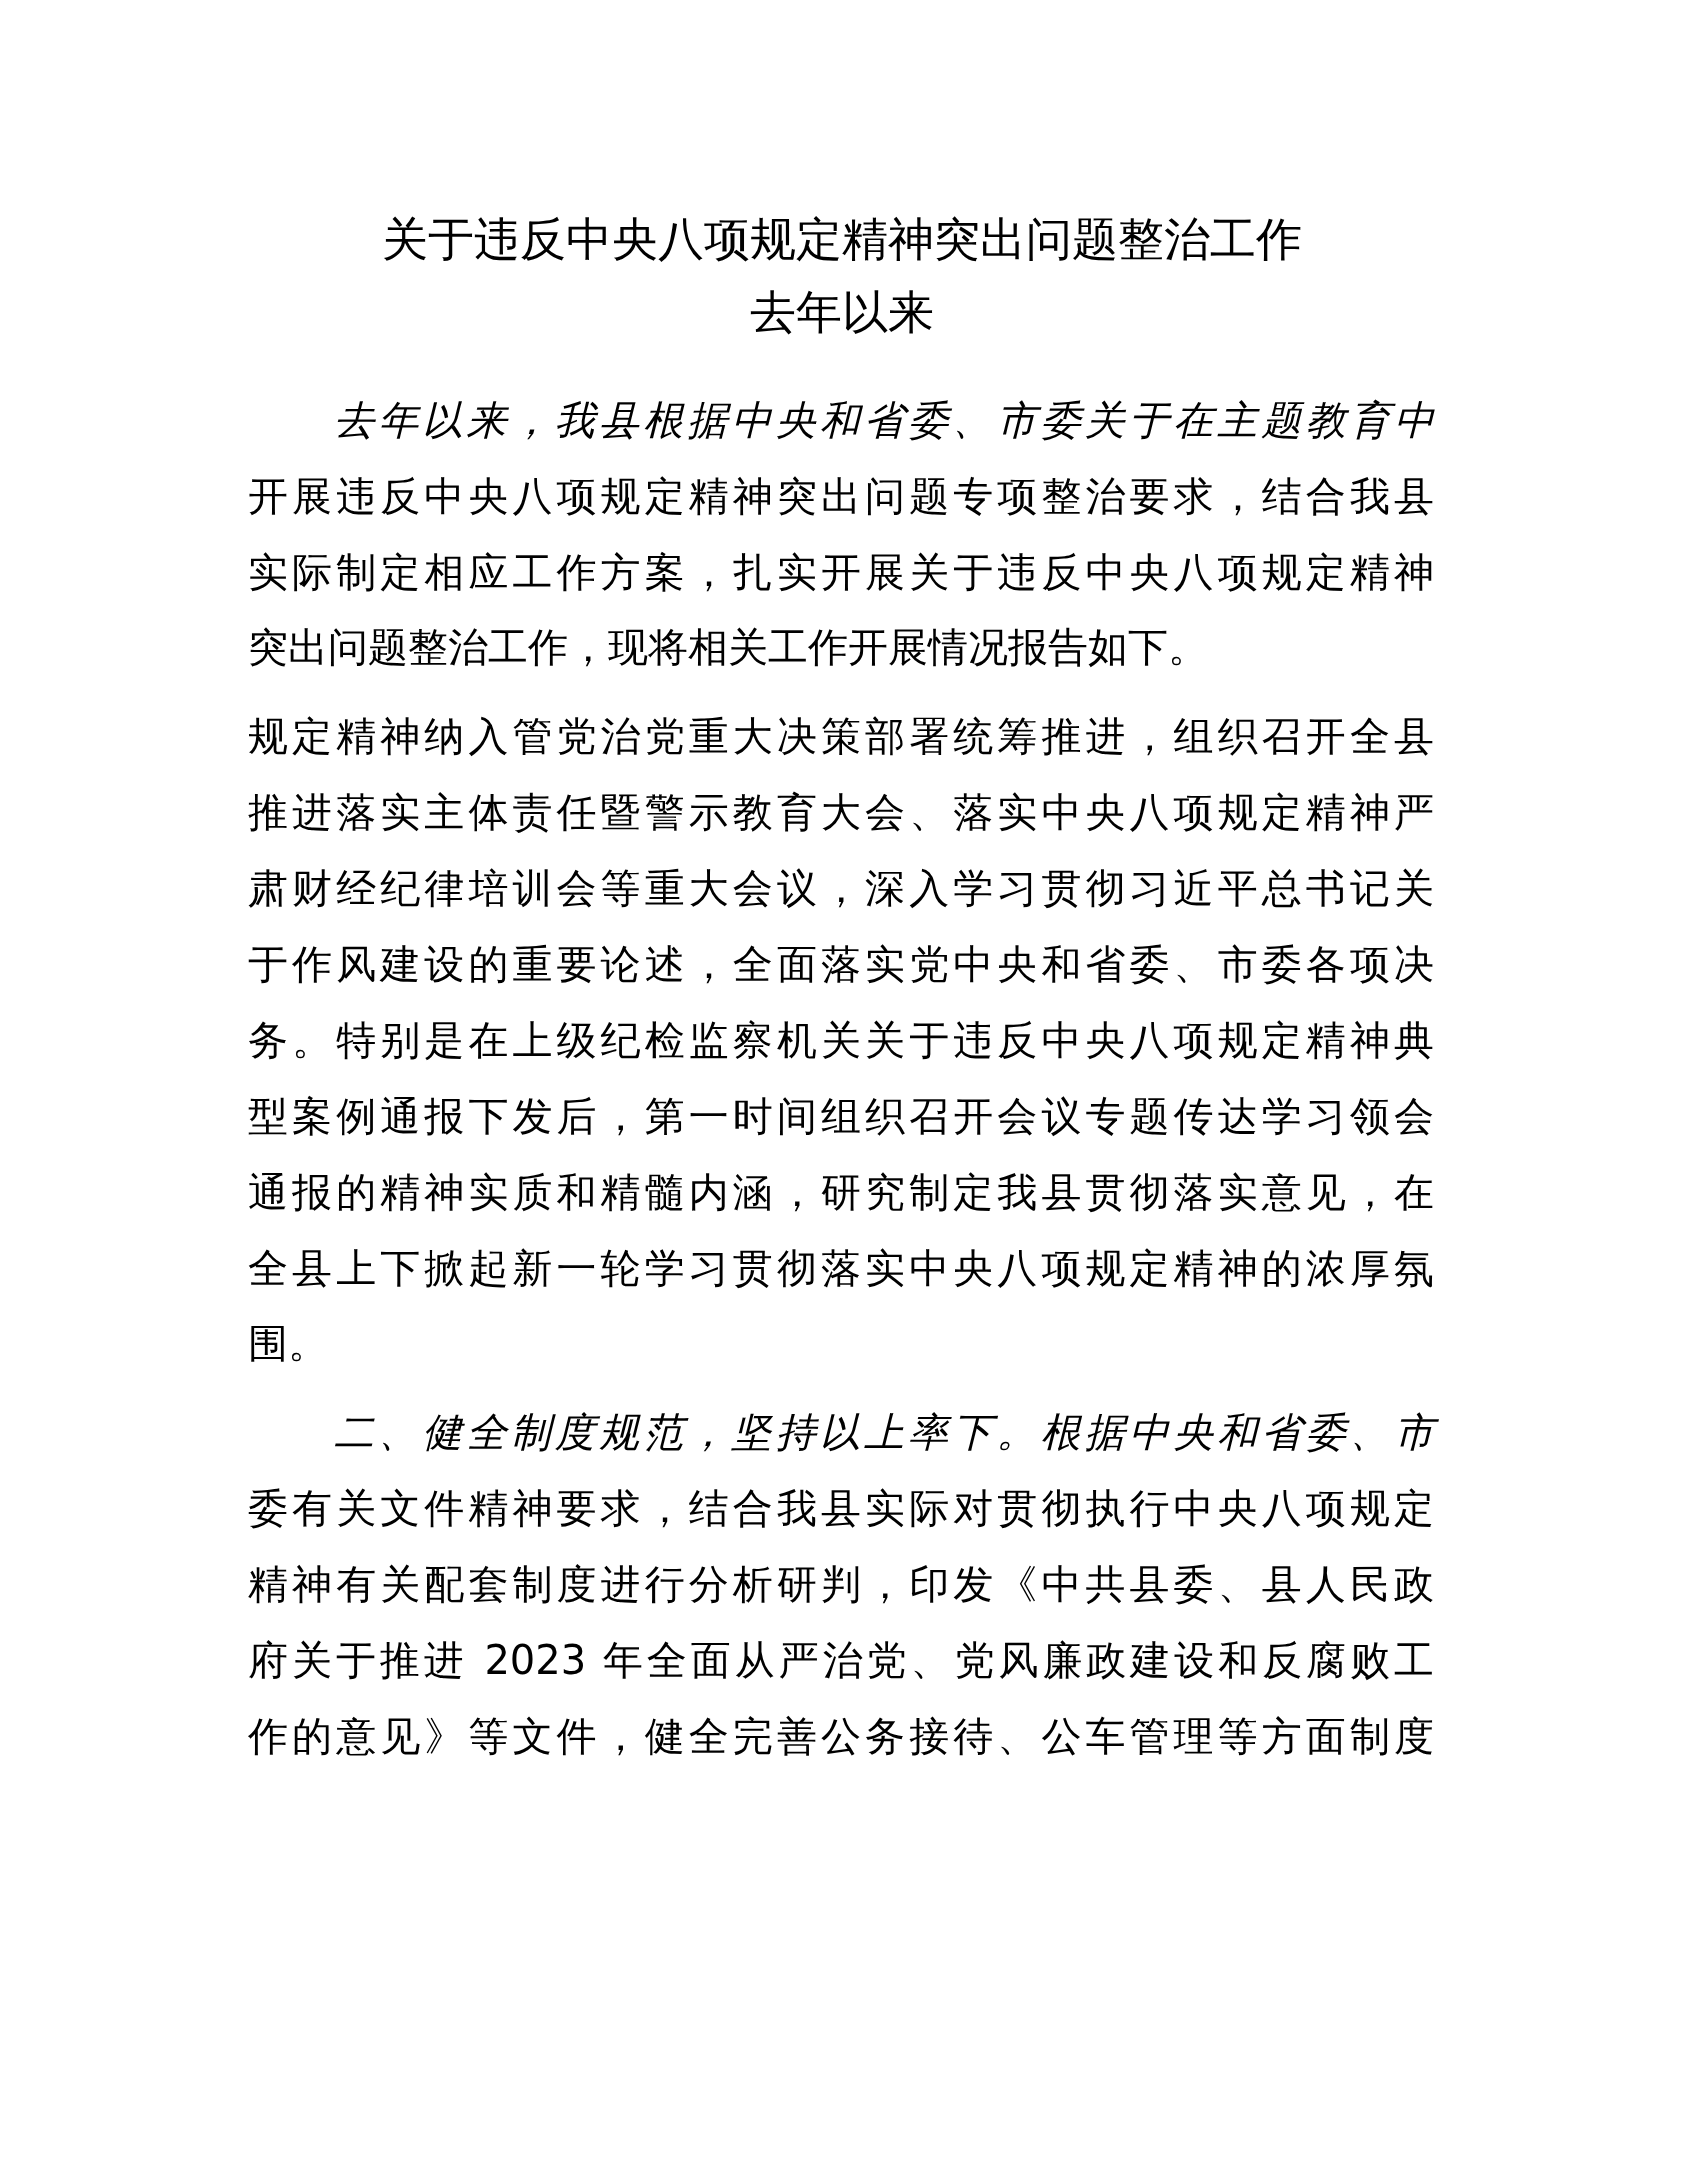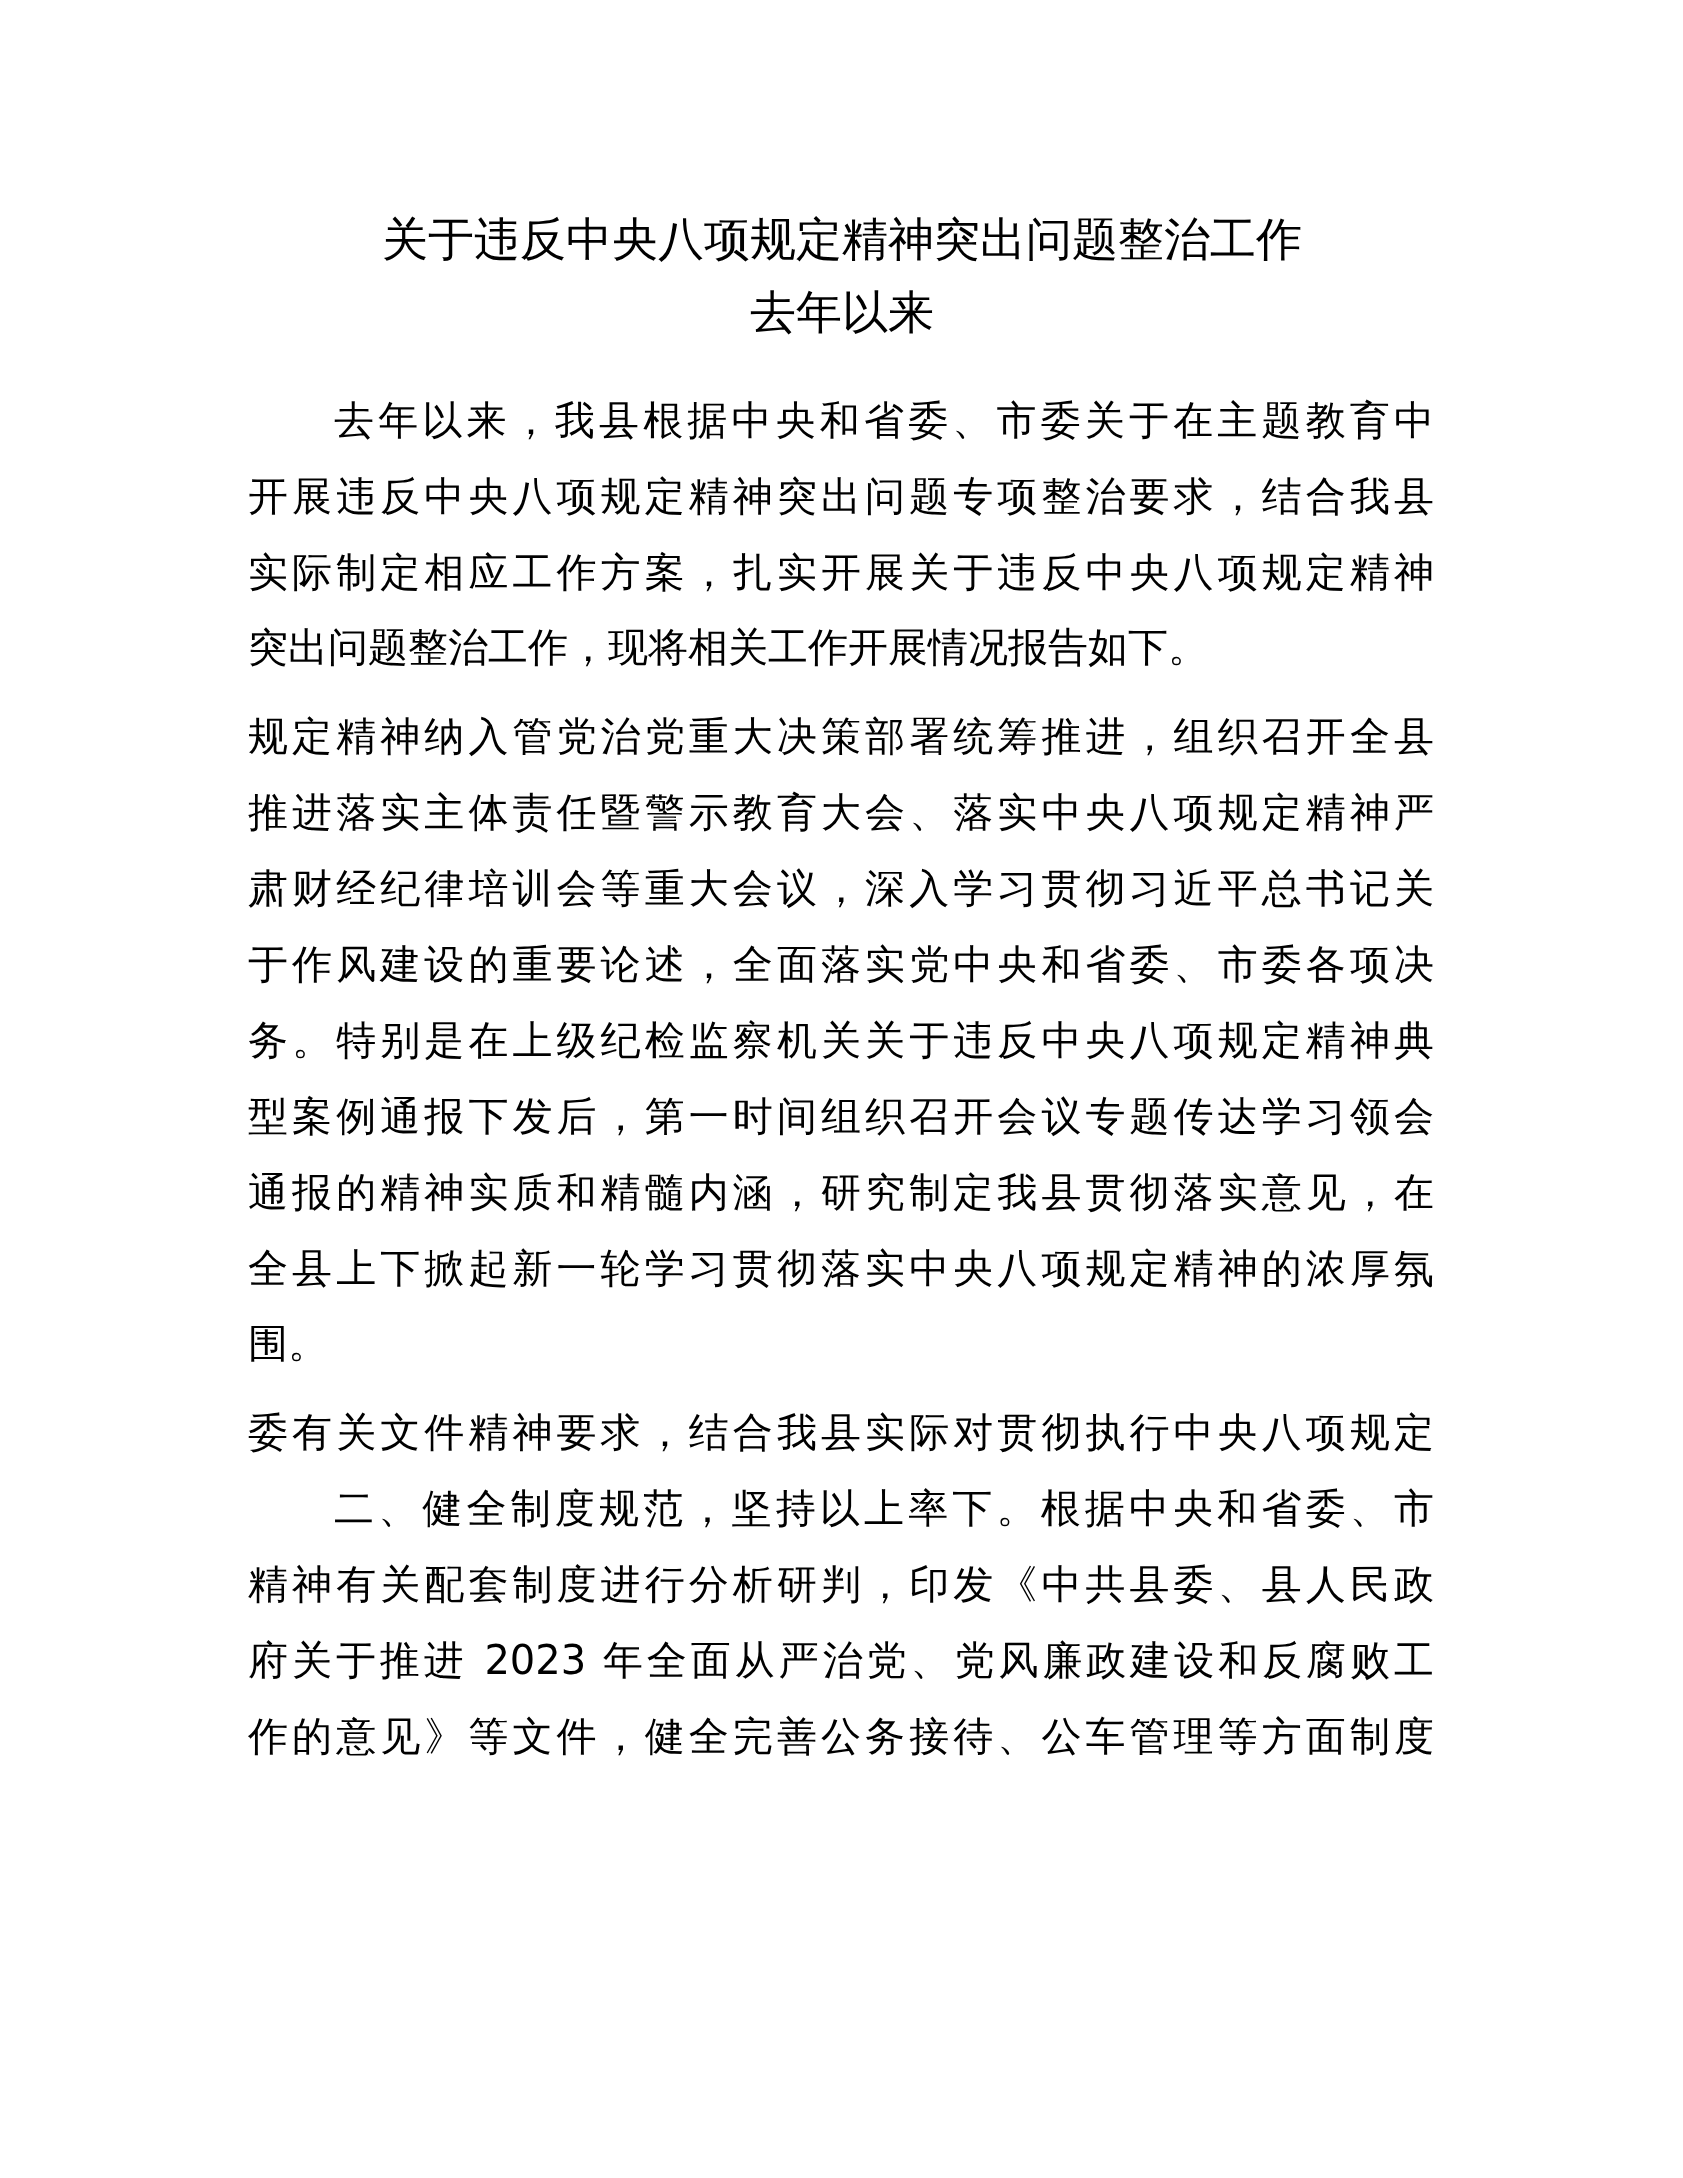--- a/index.html
+++ b/index.html
@@ -57,20 +57,21 @@
       text-align-last: justify;
       width: 1186px;
     }
     .line.last {
       text-align-last: left;
       font-family: Liberation Serif, serif;
     }
     .line.indent {
       padding-left: 86px;
       width: 1100px;
+      font-style: italic;
     }
     .para-gap {
       height: 12px;
     }
   </style>
 </head>
 <body>
 
 <div class="page">
 
@@ -96,22 +97,22 @@
       <span class="line">于作风建设的重要论述，全面落实党中央和省委、市委各项决</span>
       <span class="line">务。特别是在上级纪检监察机关关于违反中央八项规定精神典</span>
       <span class="line">型案例通报下发后，第一时间组织召开会议专题传达学习领会</span>
       <span class="line">通报的精神实质和精髓内涵，研究制定我县贯彻落实意见，在</span>
       <span class="line">全县上下掀起新一轮学习贯彻落实中央八项规定精神的浓厚氛</span>
       <span class="line last">围。</span>
     </div>
     <div class="para-gap"></div>
 
     <div class="para">
+      <span class="line indent">二、健全制度规范，坚持以上率下。根据中央和省委、市</span>
       <span class="line">委有关文件精神要求，结合我县实际对贯彻执行中央八项规定</span>
-      <span class="line indent">二、健全制度规范，坚持以上率下。根据中央和省委、市</span>
       <span class="line">精神有关配套制度进行分析研判，印发《中共县委、县人民政</span>
       <span class="line">府关于推进 2023 年全面从严治党、党风廉政建设和反腐败工</span>
       <span class="line">作的意见》等文件，健全完善公务接待、公车管理等方面制度</span>
     </div>
 
   </div>
 </div>
 
 
 </body></html>

